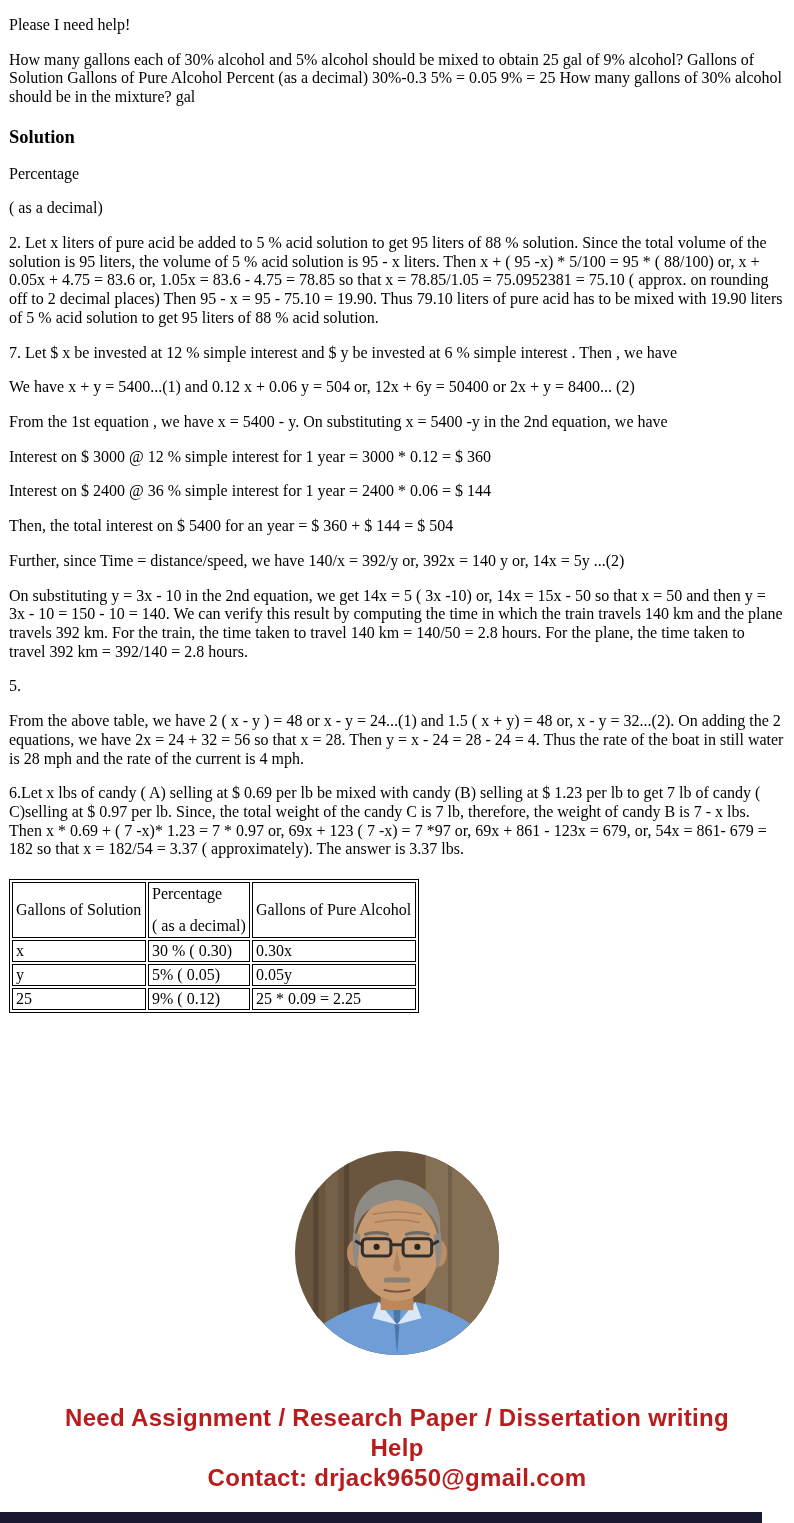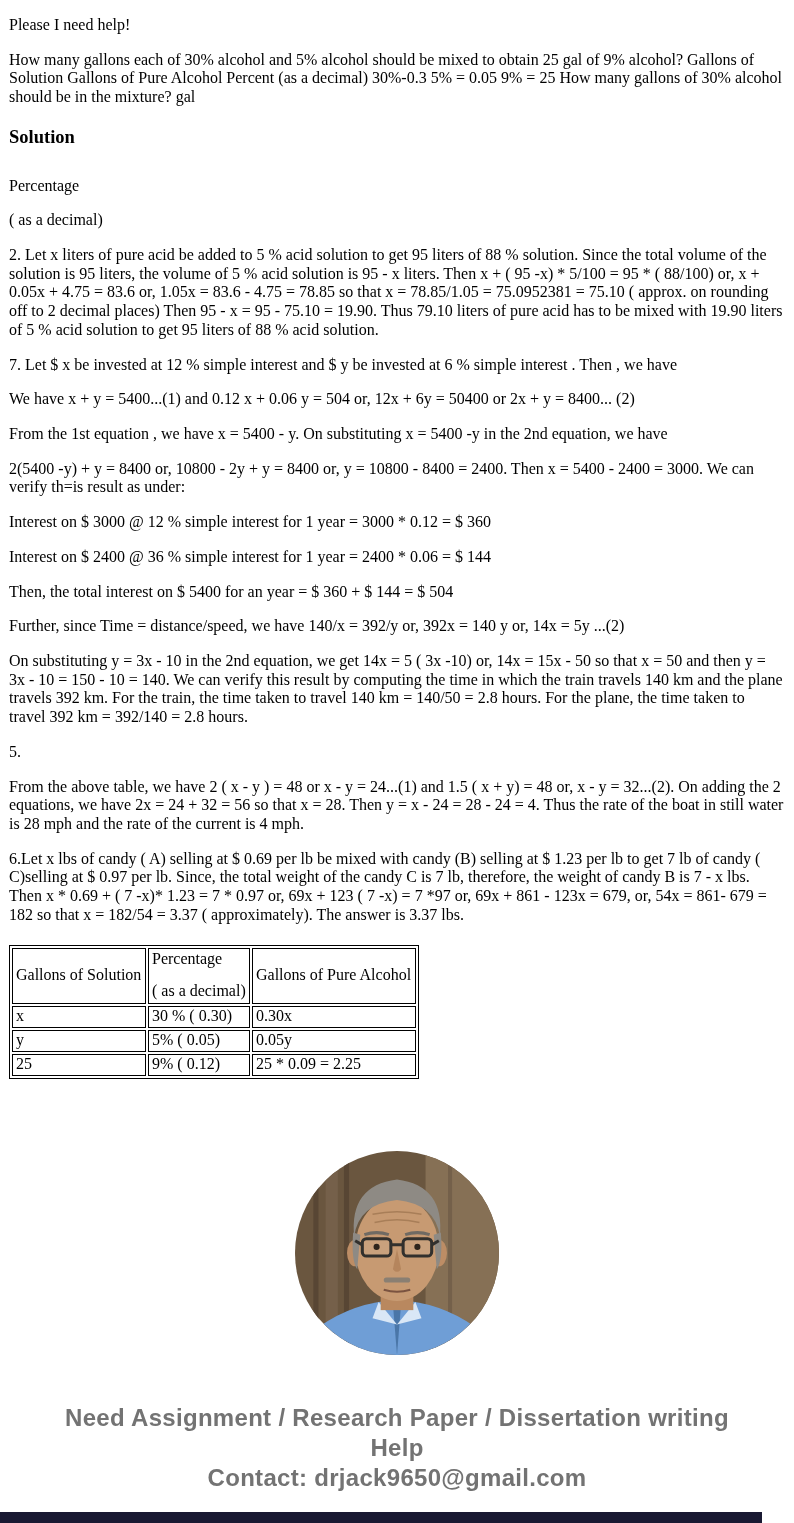--- a/index.html
+++ b/index.html
@@ -4,21 +4,21 @@
 <style>
   html,body{margin:0;padding:0;background:#ffffff;}
   .page{
     width:794px;height:1523px;position:relative;overflow:hidden;background:#ffffff;
     font-family:"Liberation Serif","DejaVu Serif",serif;
     font-size:16px;line-height:1.17;color:#000000;
   }
   .content{padding:0 9px;}
   .content p{margin:16px 0;}
   .content p.first{}
-  h3.solution{font-size:18.5px;font-weight:bold;margin:20px 0 28px 0;}
+  h3.solution{font-size:18.5px;font-weight:bold;margin:20px 0 16px 0;}
   
   table.mix{
     border-collapse:separate;border-spacing:2px;border:1px solid #000;
     margin-top:20px;font-size:16px;
   }
   table.mix td{border:1px solid #000;padding:0 3px;vertical-align:middle;font-weight:normal;}
   table.mix .c1{width:126px;}
   table.mix .c2{width:94px;}
   table.mix .c3{width:156px;}
   table.mix tr.hdr td{height:54px;}
@@ -28,21 +28,21 @@
   .photo-wrap{
     position:absolute;top:1151px;left:50%;transform:translateX(-50%);
     width:204px;height:204px;border-radius:50%;overflow:hidden;
   }
   .photo-wrap svg{display:block;width:100%;height:100%;}
   
   .footer{
     position:absolute;top:1403px;left:0;width:100%;
     font-family:"Liberation Sans","DejaVu Sans",sans-serif;
     font-weight:bold;font-size:24px;line-height:30px;text-align:center;
-    letter-spacing:0.3px;color:#737373;
+    letter-spacing:0.3px;color:#b91c1c;
   }
   .footer .help{max-width:700px;margin:0 auto;}
   .bottom-bar{
     position:absolute;left:0;bottom:0;width:762px;height:11px;background:#191932;
   }
 </style>
 </head>
 <body>
 
 <div class="page">
@@ -51,21 +51,20 @@
     <p class="first">Please I need help!</p>
     <p>How many gallons each of 30% alcohol and 5% alcohol should be mixed to obtain 25 gal of 9% alcohol? Gallons of Solution Gallons of Pure Alcohol Percent (as a decimal) 30%-0.3 5% = 0.05 9% = 25 How many gallons of 30% alcohol should be in the mixture? gal</p>
     <h3 class="solution">Solution</h3>
     <p>Percentage</p>
     <p>( as a decimal)</p>
 
     <p>2. Let x liters of pure acid be added to 5 % acid solution to get 95 liters of 88 % solution. Since the total volume of the solution is 95 liters, the volume of 5 % acid solution is 95 - x liters. Then x + ( 95 -x) * 5/100 = 95 * ( 88/100) or, x + 0.05x + 4.75 = 83.6 or, 1.05x = 83.6 - 4.75 = 78.85 so that x = 78.85/1.05 = 75.0952381 = 75.10 ( approx. on rounding off to 2 decimal places) Then 95 - x = 95 - 75.10 = 19.90. Thus 79.10 liters of pure acid has to be mixed with 19.90 liters of 5 % acid solution to get 95 liters of 88 % acid solution.</p>
     <p>7. Let $ x be invested at 12 % simple interest and $ y be invested at 6 % simple interest . Then , we have</p>
     <p>We have x + y = 5400...(1) and 0.12 x + 0.06 y = 504 or, 12x + 6y = 50400 or 2x + y = 8400... (2)</p>
     <p>From the 1st equation , we have x = 5400 - y. On substituting x = 5400 -y in the 2nd equation, we have</p>
-    <p>2(5400 -y) + y = 8400 or, 10800 - 2y + y = 8400 or, y = 10800 - 8400 = 2400. Then x = 5400 - 2400 = 3000. We can verify th=is result as under:</p>
     <p>Interest on $ 3000 @ 12 % simple interest for 1 year = 3000 * 0.12 = $ 360</p>
     <p>Interest on $ 2400 @ 36 % simple interest for 1 year = 2400 * 0.06 = $ 144</p>
     <p>Then, the total interest on $ 5400 for an year = $ 360 + $ 144 = $ 504</p>
     <p>Further, since Time = distance/speed, we have 140/x = 392/y or, 392x = 140 y or, 14x = 5y ...(2)</p>
     <p>On substituting y = 3x - 10 in the 2nd equation, we get 14x = 5 ( 3x -10) or, 14x = 15x - 50 so that x = 50 and then y = 3x - 10 = 150 - 10 = 140. We can verify this result by computing the time in which the train travels 140 km and the plane travels 392 km. For the train, the time taken to travel 140 km = 140/50 = 2.8 hours.  For the plane, the time taken to travel 392 km = 392/140 = 2.8 hours.</p>
     <p>5.</p>
     <p>From the above table, we have 2 ( x - y ) = 48 or x - y = 24...(1) and 1.5 ( x + y) = 48 or, x - y = 32...(2). On adding the 2 equations, we have 2x = 24 + 32 = 56 so that x = 28. Then y = x - 24 = 28 - 24 = 4. Thus the rate of the boat in still water is 28 mph and the rate of the current is 4 mph.</p>
     <p>6.Let x lbs of candy ( A) selling at $ 0.69 per lb be mixed with candy (B) selling at $ 1.23 per lb to get 7 lb of candy ( C)selling at $ 0.97 per lb. Since, the total weight of the candy C is 7 lb, therefore, the weight of candy B is 7 - x lbs. Then x * 0.69 + ( 7 -x)* 1.23 = 7 * 0.97 or, 69x + 123 ( 7 -x) = 7 *97 or, 69x + 861 - 123x = 679, or, 54x = 861- 679 = 182 so that x = 182/54 = 3.37 ( approximately). The answer is 3.37 lbs.</p>
 
     <table class="mix">

